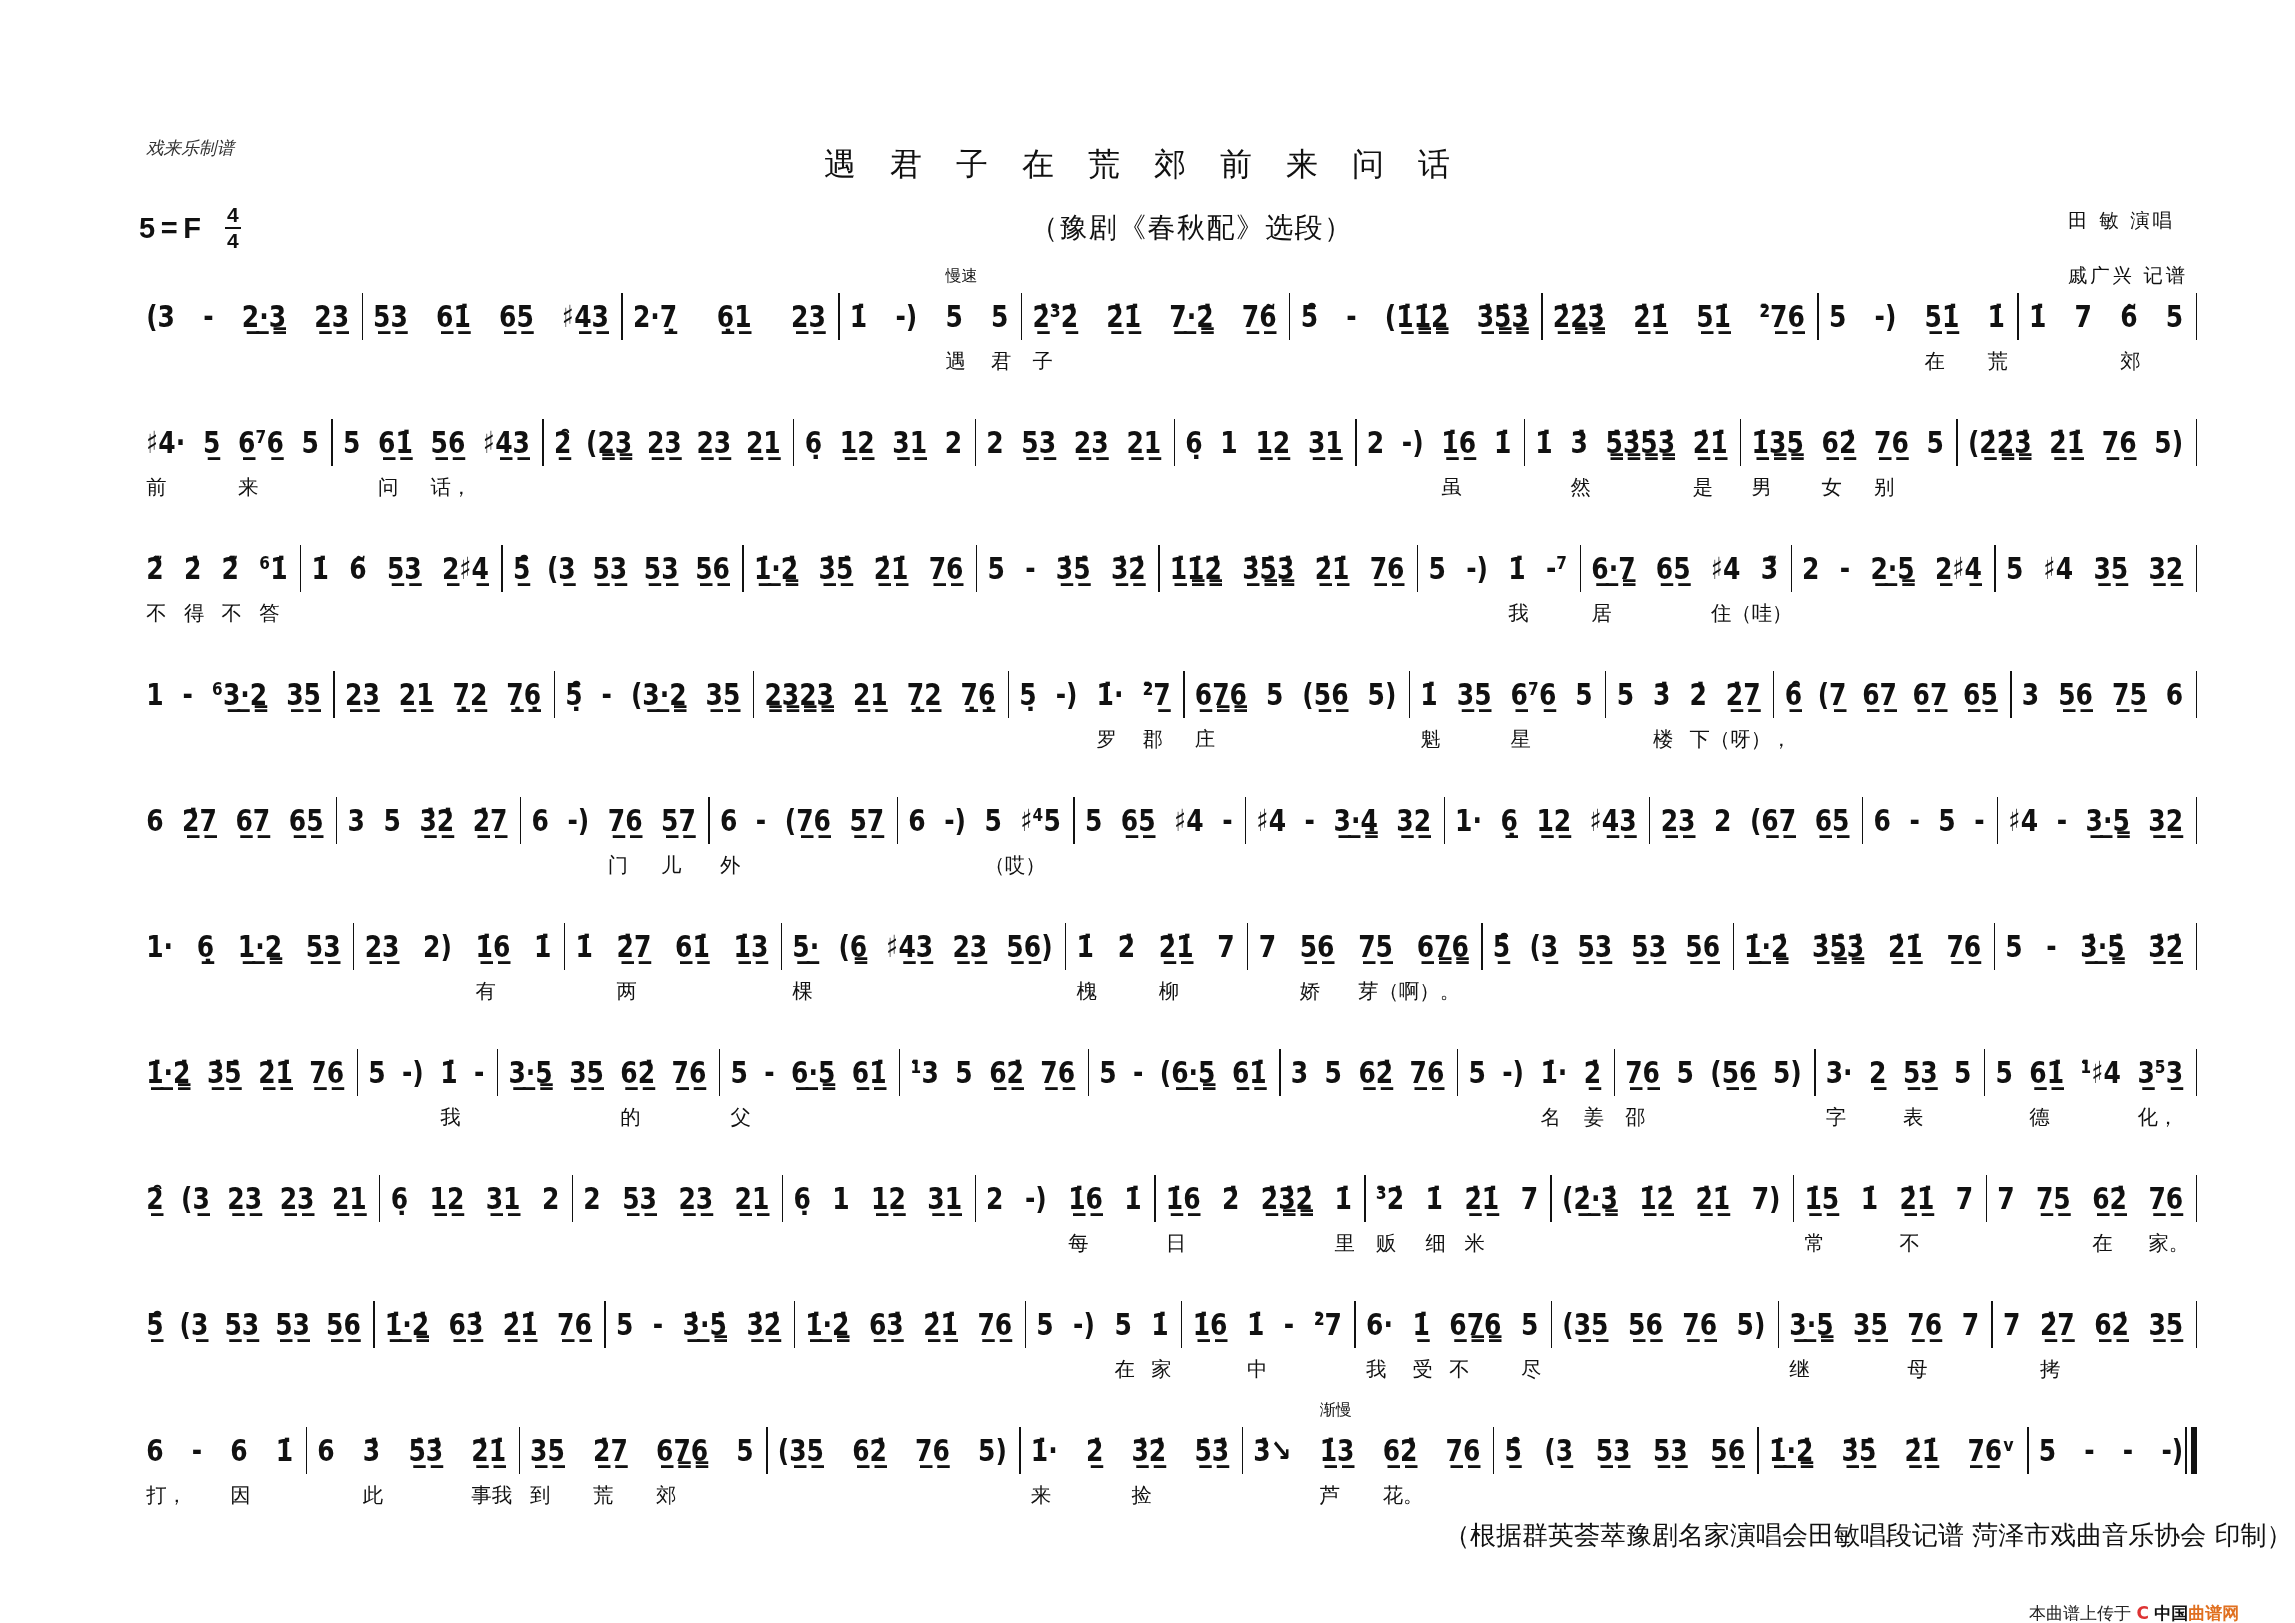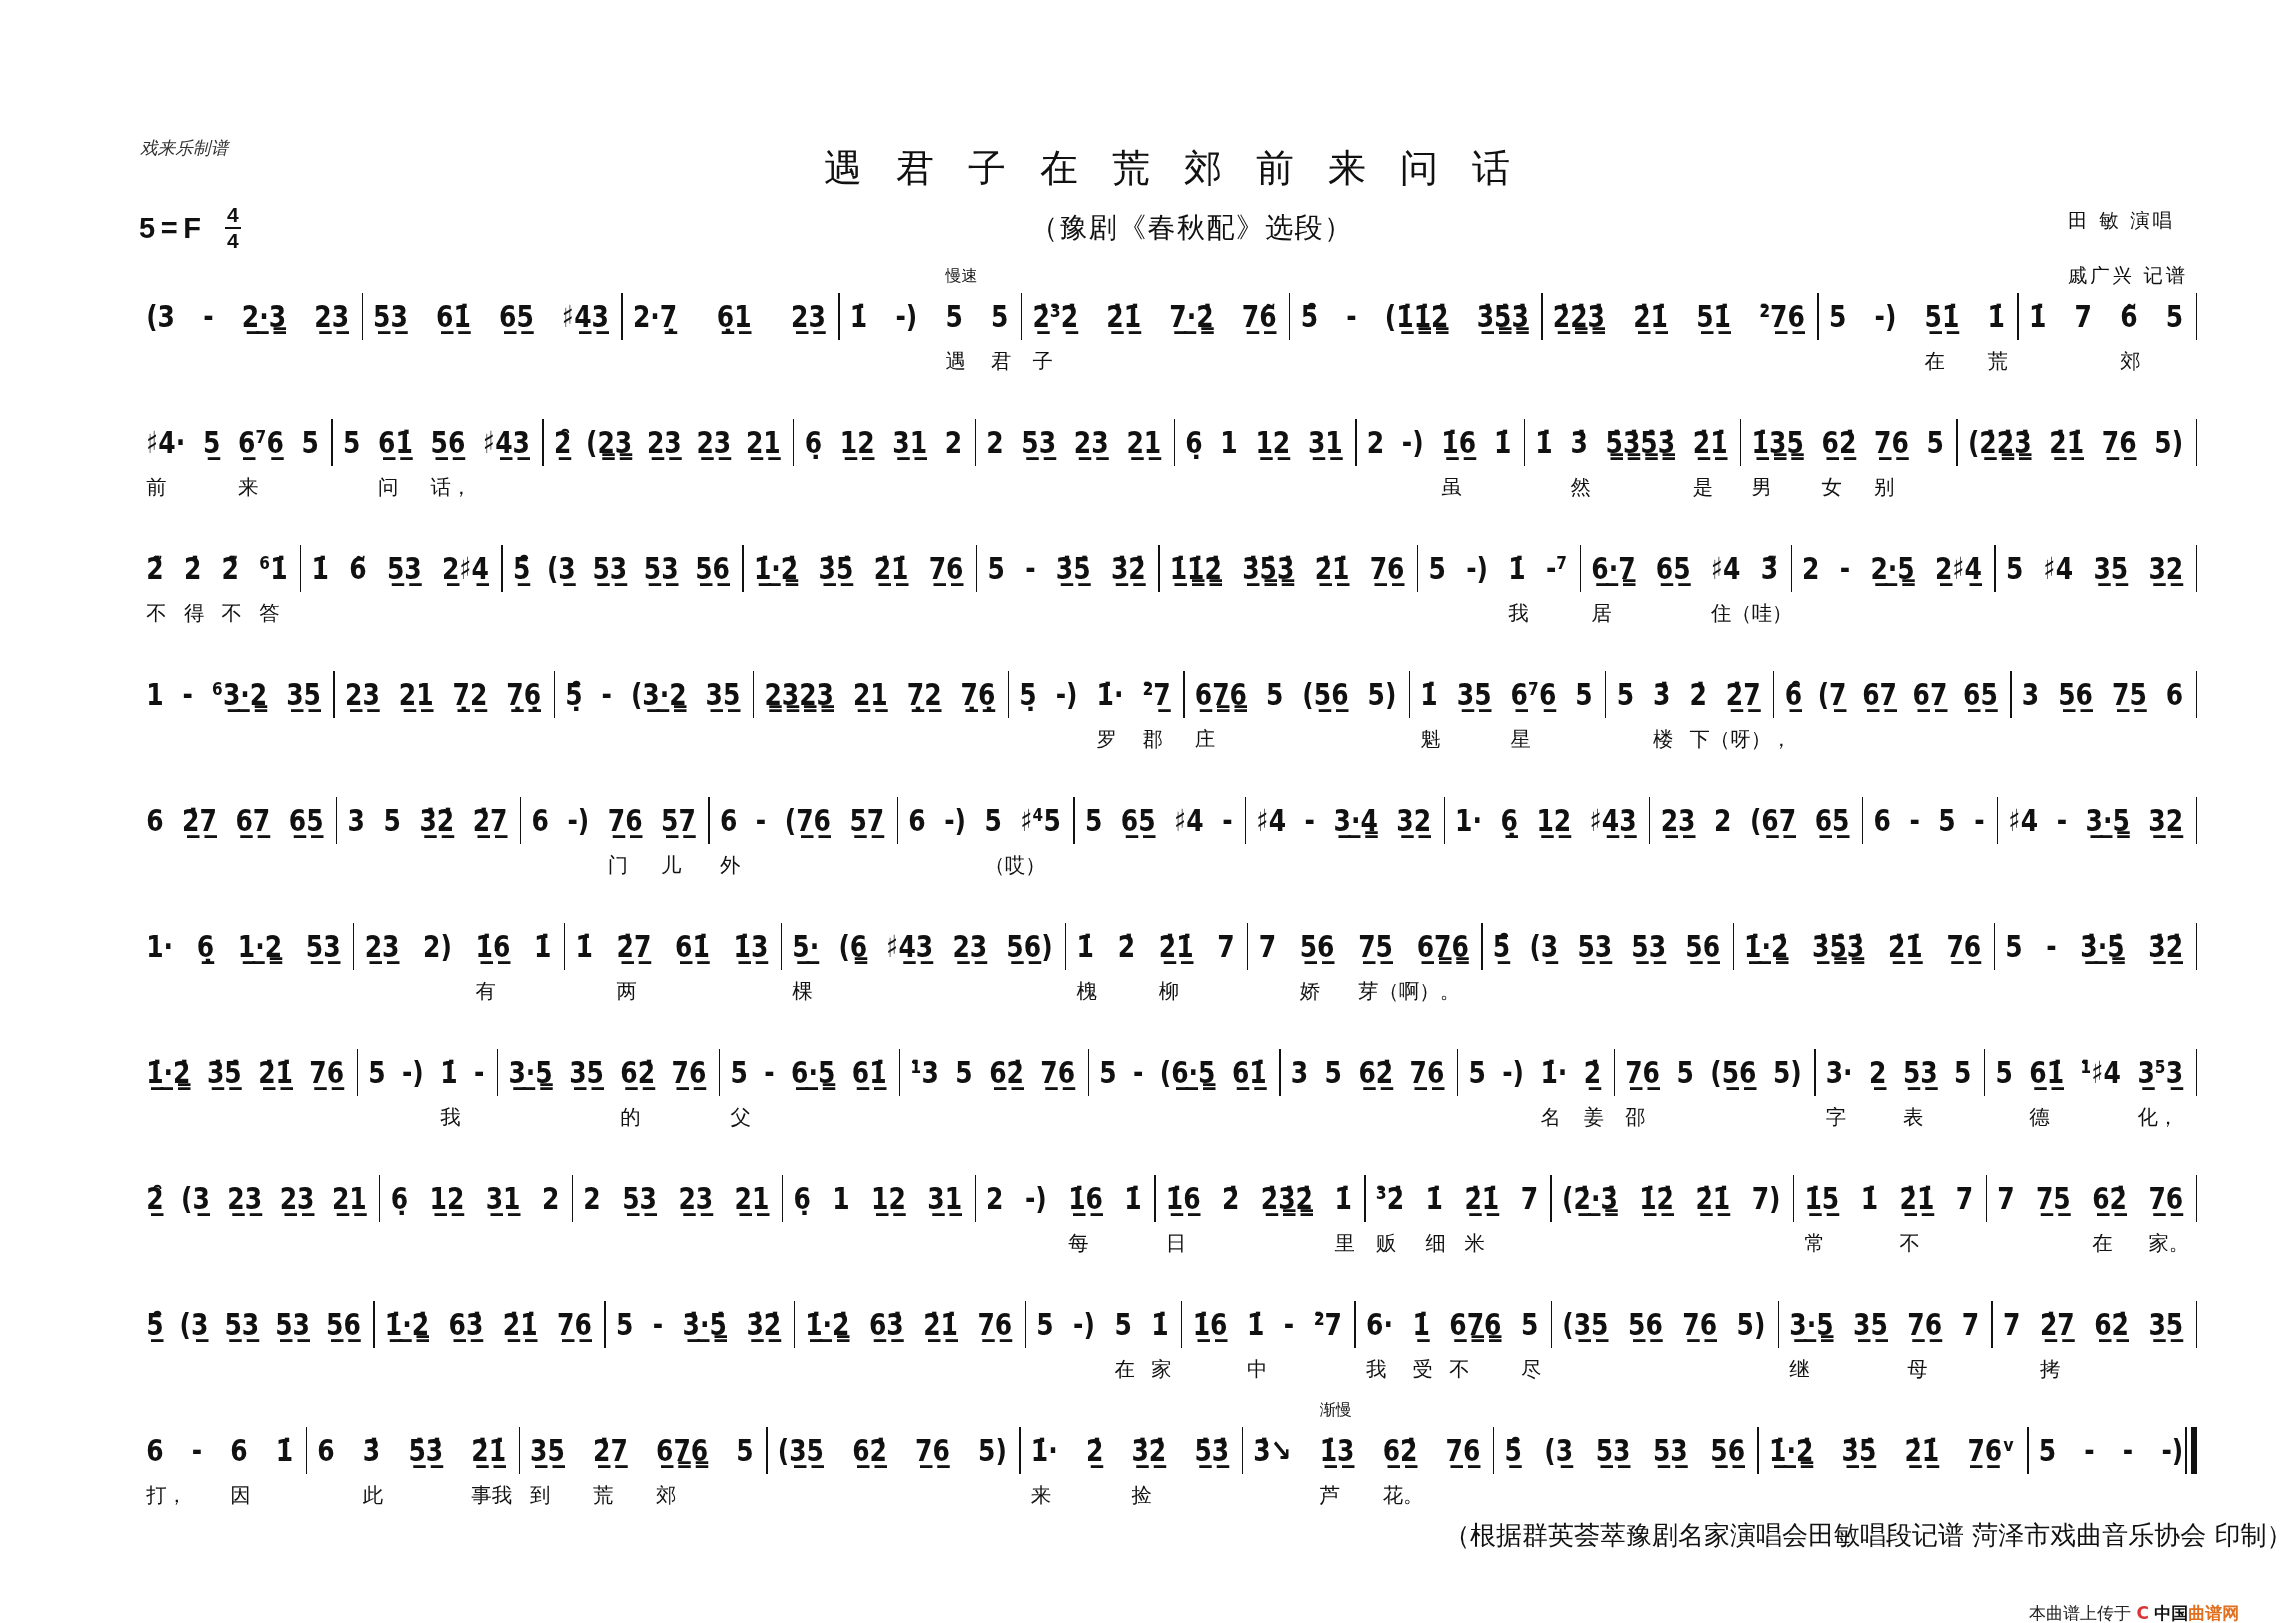--- a/index.html
+++ b/index.html
@@ -1,22 +1,22 @@
 <!DOCTYPE html>
 <html style="font-size:7.4px"><head>
 <meta charset="utf-8">
 <style>
   html, body { margin:0; padding:0; }
   body {
     width:2295px; height:1623px; position:relative; overflow:hidden;
     background:#ffffff; color:#111111;
     font-family:"DejaVu Sans", sans-serif;
   }
-  .mark { position:absolute; left:140px; top:136px; font-size:17.6px; font-style:italic; color:#333; white-space:nowrap; }
-  .title { position:absolute; left:824px; top:143px; font-size:38px; letter-spacing:34px; white-space:nowrap; font-family:"DejaVu Serif", serif; }
+  .mark { position:absolute; left:146px; top:136px; font-size:17.6px; font-style:italic; color:#333; white-space:nowrap; }
+  .title { position:absolute; left:824px; top:143px; font-size:32px; letter-spacing:34px; white-space:nowrap; font-family:"DejaVu Serif", serif; }
   .subtitle { position:absolute; left:995px; top:209px; font-size:28px; letter-spacing:1.4px; white-space:nowrap;margin-left:35px; }
   .key { position:absolute; left:139px; top:212px; font:bold 29px/32px "Liberation Sans", sans-serif; letter-spacing:5.6px; white-space:nowrap; }
   .timesig { position:absolute; left:225px; top:204px; display:flex; flex-direction:column; align-items:center;
              font:bold 21px/22px "Liberation Sans", sans-serif; }
   .timesig .bar { width:15.7px; height:1.9px; background:#111; margin:0.9px 0; }
   .credits { position:absolute; left:2068px; top:181px; font-size:19.4px; line-height:30px; white-space:nowrap; }
   .credits div { letter-spacing:2.8px;margin-top:25px; }
 
   #score { position:absolute; left:136px; top:293px; width:2061px; }
   .row { display:flex; height:126px; position:relative; }

